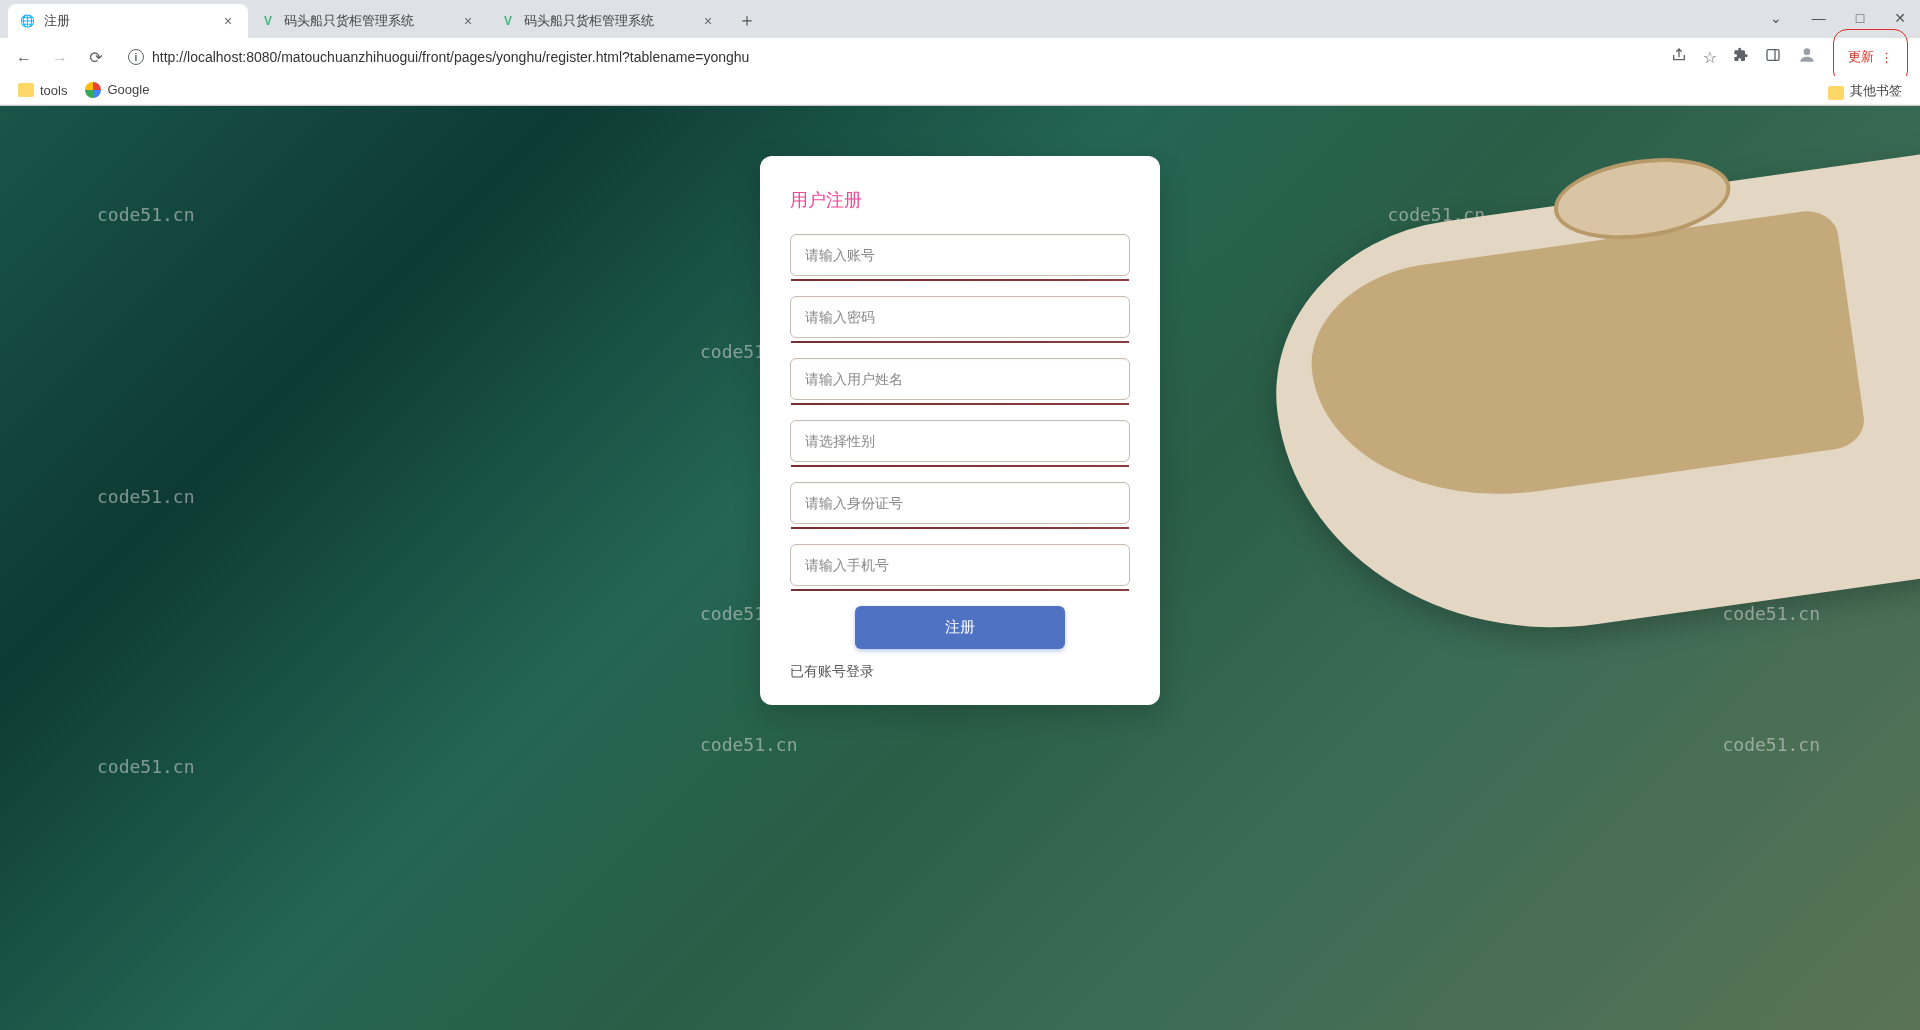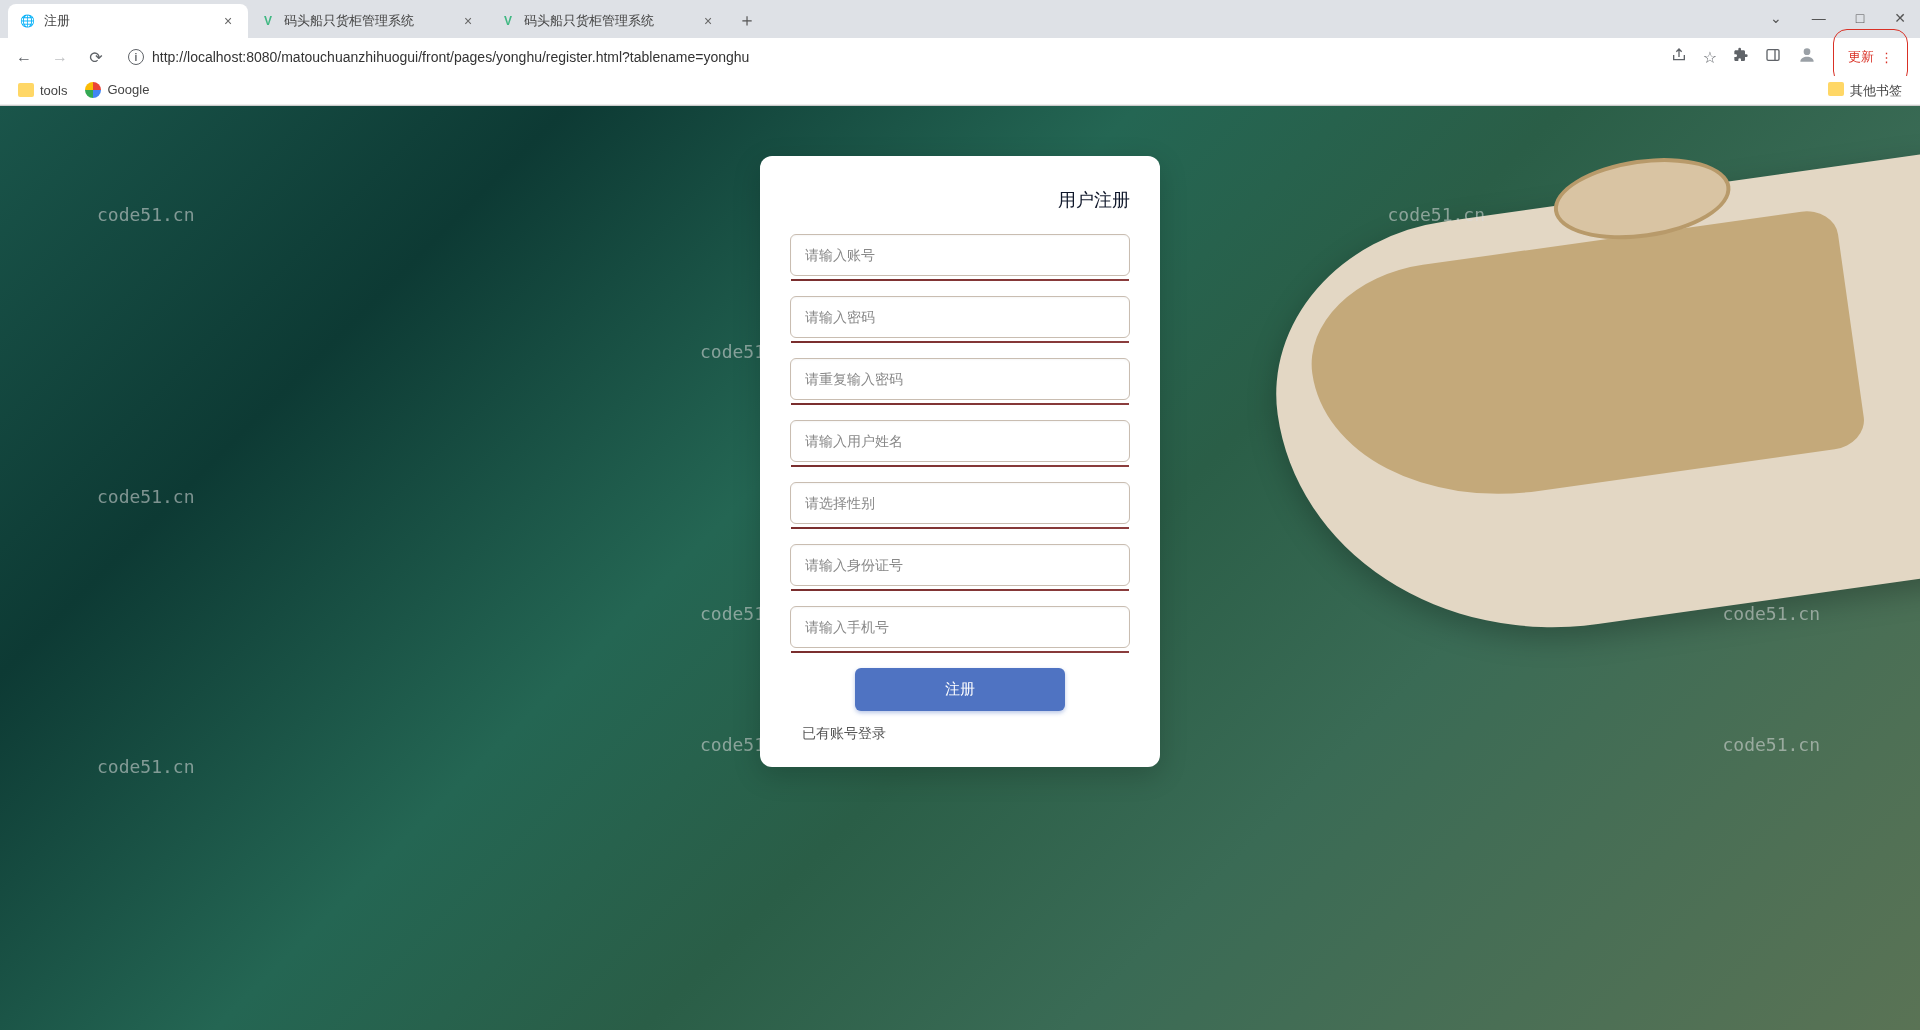--- a/index.html
+++ b/index.html
@@ -32,21 +32,21 @@
     .nav-btn.disabled { opacity: .4; cursor: default; }
     .url-container { flex: 1; display: flex; align-items: center; gap: 8px; font-size: 14px; color: #333; padding: 4px 8px; border-radius: 16px; }
     .url-info { width: 16px; height: 16px; border: 1.5px solid #5f6368; border-radius: 50%; display: inline-flex; align-items: center; justify-content: center; font-size: 10px; color: #5f6368; font-weight: bold; }
     .addr-icons { display: flex; gap: 16px; align-items: center; color: #5f6368; }
     .addr-icons span { cursor: pointer; }
     .update-btn { border: 1px solid #d93025; border-radius: 14px; color: #d93025; padding: 18px 14px; font-size: 13px; display: flex; align-items: center; gap: 6px; cursor: pointer; }
     .bookmark-bar { display: flex; align-items: center; gap: 18px; padding: 6px 18px; background: #fff; font-size: 13px; color: #444; border-bottom: 1px solid #eee; position: relative; }
     .bm-item { display: flex; align-items: flex-start; gap: 6px; cursor: pointer; }
     .bm-folder { width: 16px; height: 14px; background: #ffd766; border-radius: 2px; display: inline-block; }
     .gicon { width: 16px; height: 16px; border-radius: 50%; background: conic-gradient(#ea4335 0 25%, #4285f4 0 50%, #34a853 0 75%, #fbbc05 0); display: inline-block; }
-    .bm-other { position: absolute; right: 18px; top: 6px; display: flex; align-items: flex-start; gap: 6px; cursor: pointer; }
+    .bm-other { position: absolute; right: 18px; top: 6px; display: flex; align-items: flex-end; gap: 6px; cursor: pointer; }
 
     
     .page-body {
       height: calc(1030px - 38px - 38px - 30px);
       background: linear-gradient(135deg,#1a554a 0%,#0d3a34 20%,#246653 40%,#2a5e47 55%,#3a6b55 70%,#5a7355 100%);
       position: relative; display: flex; justify-content: center; align-items: flex-start;
       overflow: hidden;
     }
     .boat {
       position: absolute; right: -80px; top: 90px; width: 720px; height: 420px;
@@ -60,42 +60,42 @@
     }
     .boat::after {
       content: ""; position: absolute; right: 240px; top: -34px; width: 170px; height: 70px;
       background: #d9c4a3; border-radius: 50%; border: 4px solid #b89a6a;
     }
     .register-card {
       margin-top: 50px; width: 400px; background: #fff; border-radius: 12px;
       padding: 32px 30px 24px; box-shadow: 0 8px 28px rgba(0,0,0,.18);
       position: relative; z-index: 5;
     }
-    .card-title { text-align: right; font-size: 18px; color: #0f172a; margin-bottom: 22px; font-weight: 500; }
+    .card-title { text-align: left; font-size: 18px; color: #ec4899; margin-bottom: 22px; font-weight: 500; }
     .field {
       width: 100%; margin-bottom: 20px;
       border: 1px solid #c9bdb1; border-radius: 6px;
       box-shadow: inset 0 1px 2px rgba(0,0,0,.04);
       position: relative;
     }
     .field::after {
       content: ""; position: absolute; left: 0; right: 0; bottom: -6px; height: 2px;
       background: linear-gradient(90deg,#7a2e2e,#8b3d3d);
     }
     .field input, .field select {
       width: 100%; border: none; background: transparent; outline: none;
       padding: 12px 14px; font-size: 14px; color: #555;
     }
     .field input::placeholder, .select-placeholder { color: #888; }
     .register-btn {
       display: block; width: 210px; margin: 8px auto 14px; border: none;
       background: #4f73c2; color: #fff; padding: 12px 0; font-size: 15px;
       border-radius: 6px; cursor: pointer; box-shadow: 0 2px 4px rgba(79,115,194,.4);
     }
-    .already-login { font-size: 14px; color: #555; cursor: pointer; margin-left: 12px; }
+    .already-login { font-size: 14px; color: #555; cursor: pointer; }
 
     .watermark {
       position: absolute; left: 50%; top: 50%; transform: translate(-50%,-42%);
       font-size: 36px; color: #e02020; font-weight: 500; white-space: nowrap;
       font-family: "Microsoft YaHei", monospace; pointer-events: none; z-index: 20;
       letter-spacing: 1px;
     }
     .wm-small { position: absolute; color: rgba(220,220,220,.55); font-size: 18px; pointer-events: none; z-index: 1; font-family: monospace; }
     .vue-icon { color: #41b883; font-weight: bold; }
   </style>
@@ -197,23 +197,20 @@
   <div class="register-card">
     <div class="card-title">用户注册</div>
 
     <div class="field">
       <input type="text" placeholder="请输入账号" style="">
     </div>
     <div class="field">
       <input type="password" placeholder="请输入密码" style="">
     </div>
     <div class="field">
-      <input type="password" placeholder="请重复输入密码" style="">
-    </div>
-    <div class="field">
       <input type="text" placeholder="请输入用户姓名" style="">
     </div>
     <div class="field">
       <input type="text" readonly="" class="select-placeholder" placeholder="请选择性别" style="">
     </div>
     <div class="field">
       <input type="text" placeholder="请输入身份证号" style="">
     </div>
     <div class="field">
       <input type="text" placeholder="请输入手机号" style="">

